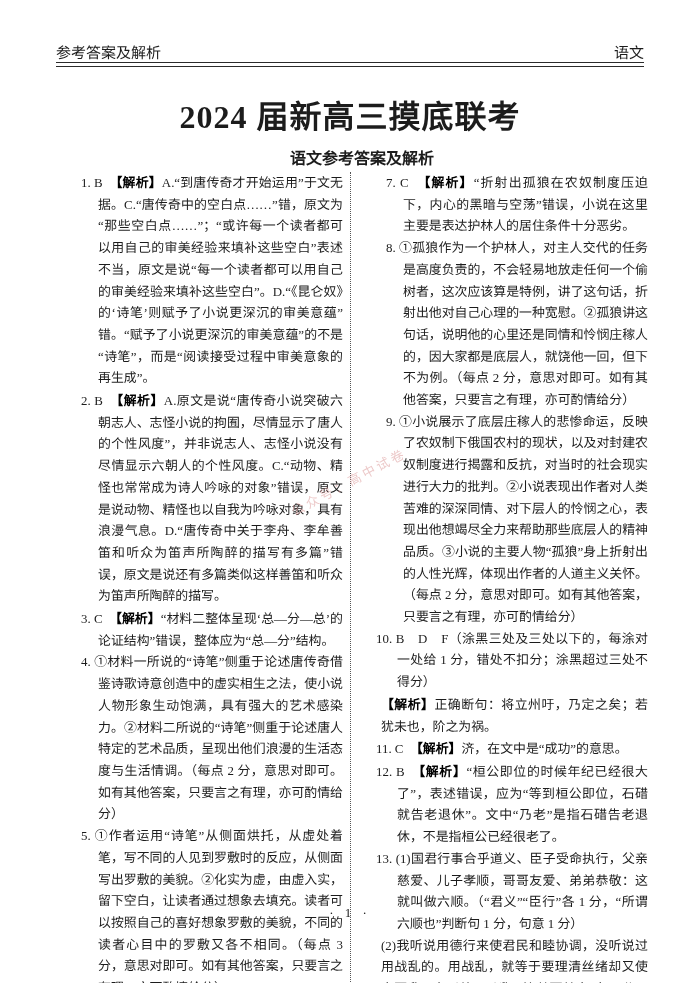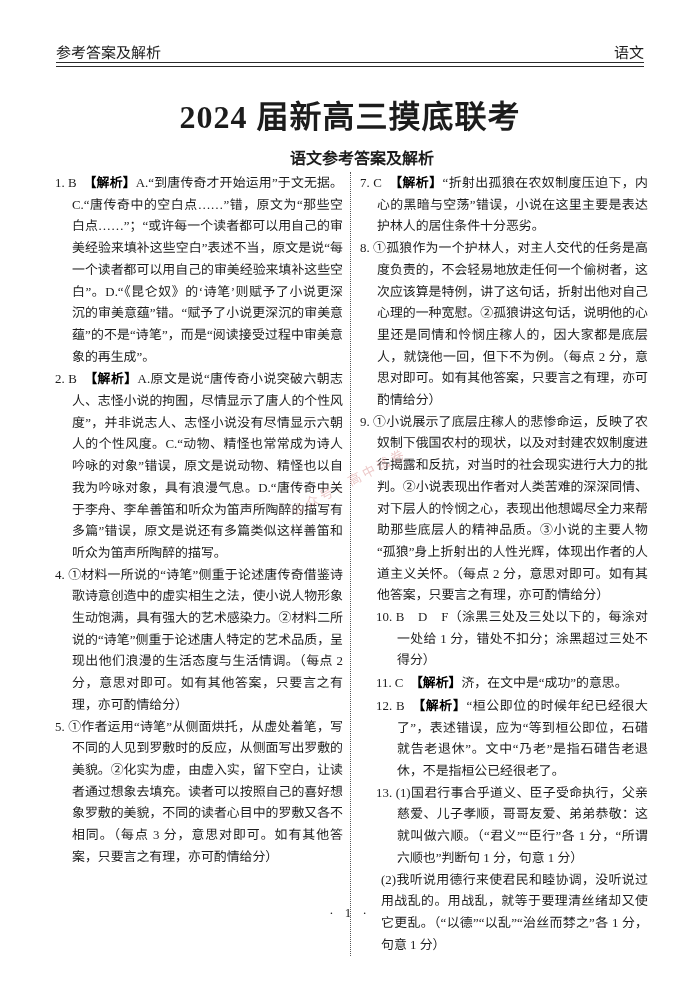--- a/index.html
+++ b/index.html
@@ -38,21 +38,21 @@
   }
   .col { width:290px; }
   .divider {
     width:0; align-self:stretch; min-height:758px;
     border-left:1px dotted #555; margin-left:7px; margin-right:9px;
   }
   .para {
     font-size:12.9px; line-height:21.7px;
     text-align:justify; text-justify:inter-ideograph;
   }
-  .hang1 { padding-left:17px; text-indent:-17px; }
+  .hang1 { padding-left:17px; text-indent:-17px;margin-left:26px; }
   .hang2 { padding-left:21px; text-indent:-21px;margin-left:16px; }
   .cont2 { padding-left:21px; }
   b.jx { font-family:"Liberation Sans","DejaVu Sans",sans-serif; font-weight:bold; color:#000; }
 
   .watermark {
     position:absolute; left:292px; top:502px; white-space:nowrap;
     transform:rotate(-28deg); transform-origin:left center;
     font-size:13px; letter-spacing:3px; opacity:0.55; pointer-events:none;
     font-family:"Liberation Sans","DejaVu Sans",sans-serif;
   }
@@ -74,31 +74,33 @@
   <div class="header-rule"></div>
 
   <div class="title">2024 届新高三摸底联考</div>
   <div class="subtitle">语文参考答案及解析</div>
 
   <div class="columns">
 
     <div class="col">
       <p class="para hang1"><span>1. B　</span><b class="jx">【解析】</b><span>A.“到唐传奇才开始运用”于文无据。C.“唐传奇中的空白点……”错，原文为“那些空白点……”；“或许每一个读者都可以用自己的审美经验来填补这些空白”表述不当，原文是说“每一个读者都可以用自己的审美经验来填补这些空白”。D.“《昆仑奴》的‘诗笔’则赋予了小说更深沉的审美意蕴”错。“赋予了小说更深沉的审美意蕴”的不是“诗笔”，而是“阅读接受过程中审美意象的再生成”。</span></p>
       <p class="para hang1"><span>2. B　</span><b class="jx">【解析】</b><span>A.原文是说“唐传奇小说突破六朝志人、志怪小说的拘囿，尽情显示了唐人的个性风度”，并非说志人、志怪小说没有尽情显示六朝人的个性风度。C.“动物、精怪也常常成为诗人吟咏的对象”错误，原文是说动物、精怪也以自我为吟咏对象，具有浪漫气息。D.“唐传奇中关于李舟、李牟善笛和听众为笛声所陶醉的描写有多篇”错误，原文是说还有多篇类似这样善笛和听众为笛声所陶醉的描写。</span></p>
+      <p class="para hang1"><span>3. C　</span><b class="jx">【解析】</b><span>“材料二整体呈现‘总—分—总’的论证结构”错误，整体应为“总—分”结构。</span></p>
       <p class="para hang1"><span>4. ①材料一所说的“诗笔”侧重于论述唐传奇借鉴诗歌诗意创造中的虚实相生之法，使小说人物形象生动饱满，具有强大的艺术感染力。②材料二所说的“诗笔”侧重于论述唐人特定的艺术品质，呈现出他们浪漫的生活态度与生活情调。（每点 2 分，意思对即可。如有其他答案，只要言之有理，亦可酌情给分）</span></p>
       <p class="para hang1"><span>5. ①作者运用“诗笔”从侧面烘托，从虚处着笔，写不同的人见到罗敷时的反应，从侧面写出罗敷的美貌。②化实为虚，由虚入实，留下空白，让读者通过想象去填充。读者可以按照自己的喜好想象罗敷的美貌，不同的读者心目中的罗敷又各不相同。（每点 3 分，意思对即可。如有其他答案，只要言之有理，亦可酌情给分）</span></p>
     </div>
 
     <div class="divider"></div>
 
     <div class="col">
       <p class="para hang1"><span>7. C　</span><b class="jx">【解析】</b><span>“折射出孤狼在农奴制度压迫下，内心的黑暗与空荡”错误，小说在这里主要是表达护林人的居住条件十分恶劣。</span></p>
       <p class="para hang1"><span>8. ①孤狼作为一个护林人，对主人交代的任务是高度负责的，不会轻易地放走任何一个偷树者，这次应该算是特例，讲了这句话，折射出他对自己心理的一种宽慰。②孤狼讲这句话，说明他的心里还是同情和怜悯庄稼人的，因大家都是底层人，就饶他一回，但下不为例。（每点 2 分，意思对即可。如有其他答案，只要言之有理，亦可酌情给分）</span></p>
       <p class="para hang1"><span>9. ①小说展示了底层庄稼人的悲惨命运，反映了农奴制下俄国农村的现状，以及对封建农奴制度进行揭露和反抗，对当时的社会现实进行大力的批判。②小说表现出作者对人类苦难的深深同情、对下层人的怜悯之心，表现出他想竭尽全力来帮助那些底层人的精神品质。③小说的主要人物“孤狼”身上折射出的人性光辉，体现出作者的人道主义关怀。（每点 2 分，意思对即可。如有其他答案，只要言之有理，亦可酌情给分）</span></p>
       <p class="para hang2"><span>10. B　D　F（涂黑三处及三处以下的，每涂对一处给 1 分，错处不扣分；涂黑超过三处不得分）</span></p>
+      <p class="para cont2"><b class="jx">【解析】</b><span>正确断句：将立州吁，乃定之矣；若犹未也，阶之为祸。</span></p>
       <p class="para hang2"><span>11. C　</span><b class="jx">【解析】</b><span>济，在文中是“成功”的意思。</span></p>
       <p class="para hang2"><span>12. B　</span><b class="jx">【解析】</b><span>“桓公即位的时候年纪已经很大了”，表述错误，应为“等到桓公即位，石碏就告老退休”。文中“乃老”是指石碏告老退休，不是指桓公已经很老了。</span></p>
       <p class="para hang2"><span>13. (1)国君行事合乎道义、臣子受命执行，父亲慈爱、儿子孝顺，哥哥友爱、弟弟恭敬：这就叫做六顺。（“君义”“臣行”各 1 分，“所谓六顺也”判断句 1 分，句意 1 分）</span></p>
       <p class="para cont2"><span>(2)我听说用德行来使君民和睦协调，没听说过用战乱的。用战乱，就等于要理清丝绪却又使它更乱。（“以德”“以乱”“治丝而棼之”各 1 分，句意 1 分）</span></p>
     </div>
 
   </div>
 
   <div class="watermark" style="color: rgb(221, 156, 156);">公众号：高中试卷</div>
 

